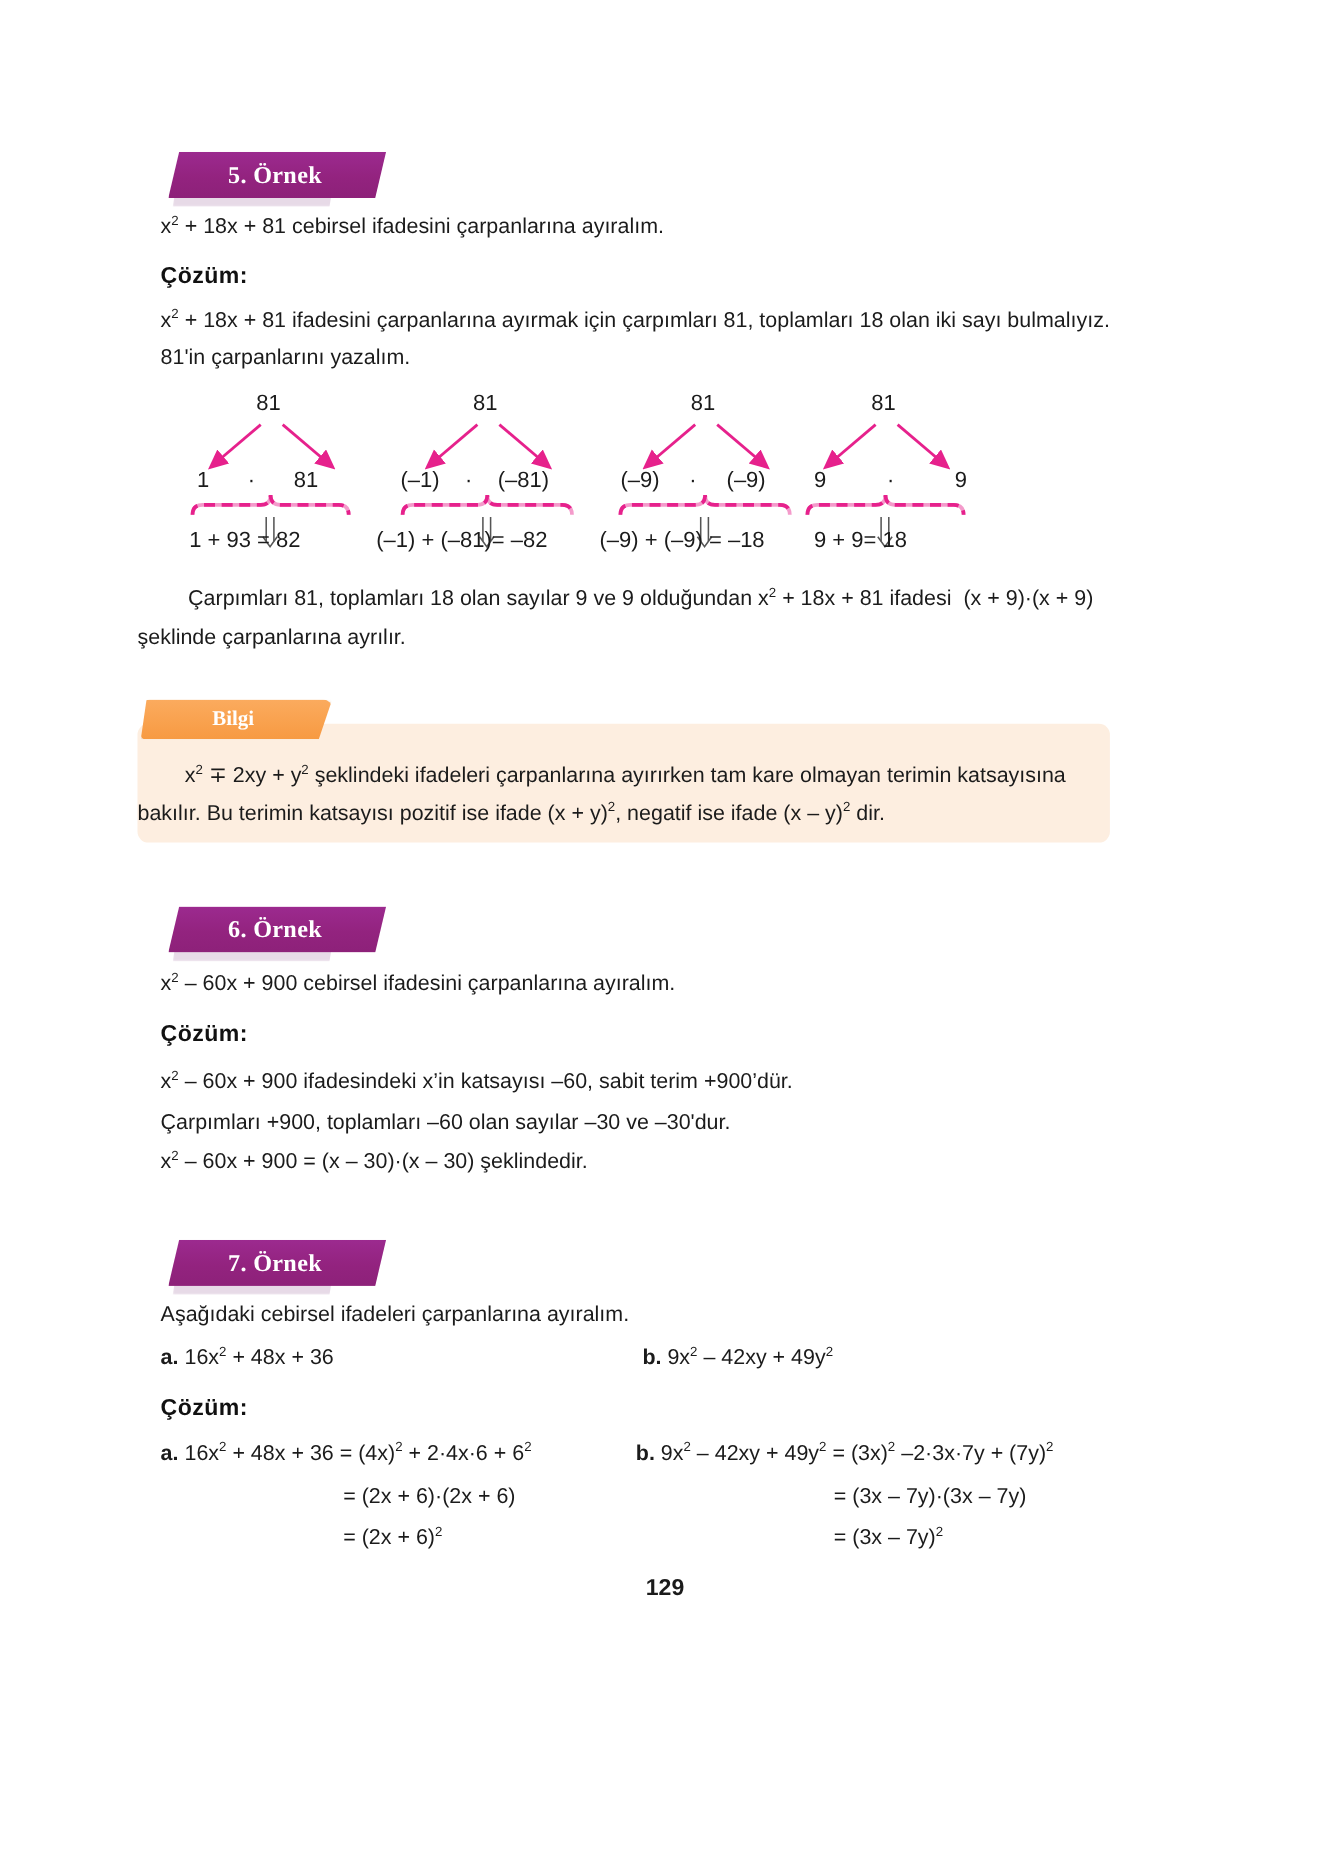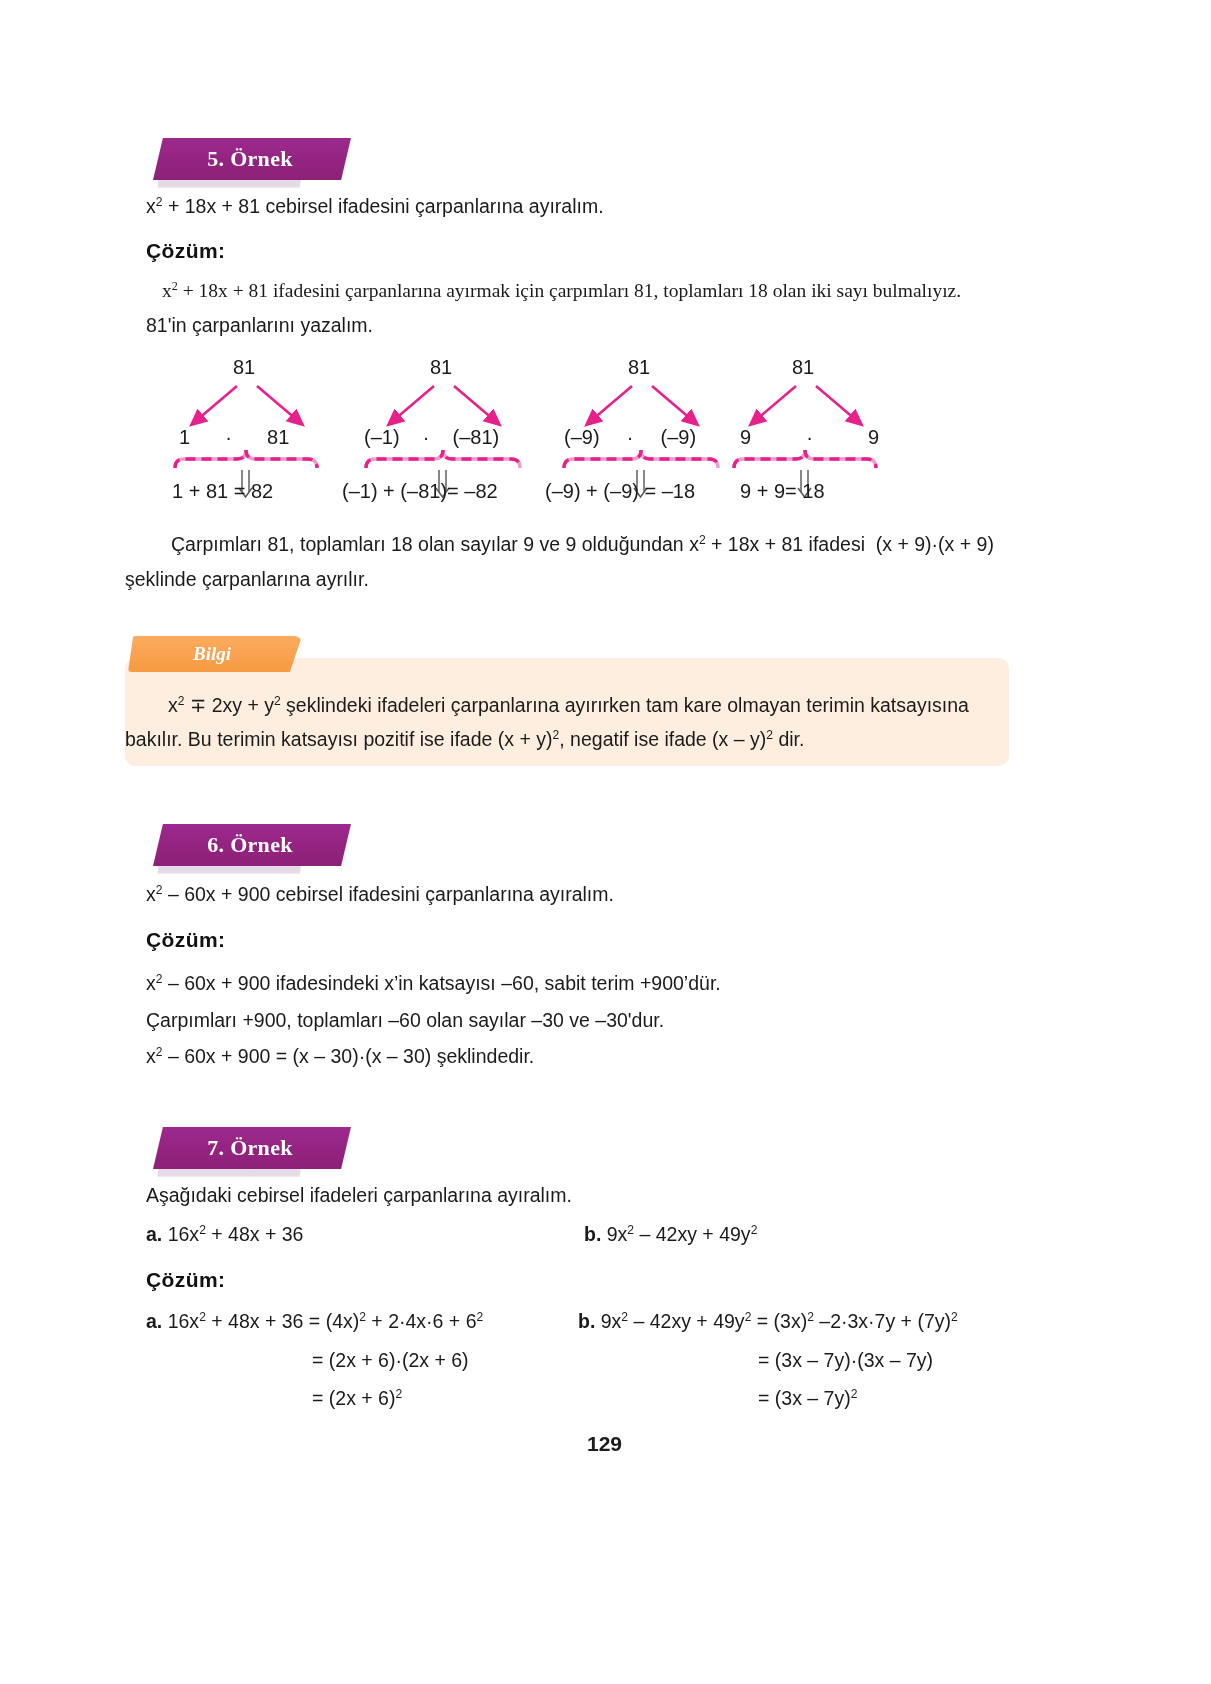--- a/index.html
+++ b/index.html
@@ -140,21 +140,21 @@
   <div class="ornek-tab" style="left:153px; top:138px; width:150px;">
     <span>5. Örnek</span>
   </div>
 
   <div class="txt" style="left:146px; top:193px;">
     x<sup>2</sup> + 18x + 81 cebirsel ifadesini çarpanlarına ayıralım.
   </div>
 
   <div class="cozum" style="left:146px; top:239px;">Çözüm:</div>
 
-  <div class="txt" style="left:162px; top:278px;font-family:Liberation Serif, serif;">
+  <div class="txt" style="left:146px; top:278px;">
     x<sup>2</sup> + 18x + 81 ifadesini çarpanlarına ayırmak için çarpımları 81, toplamları 18 olan iki sayı bulmalıyız.
   </div>
   <div class="txt" style="left:146px; top:312px;">81'in çarpanlarını yazalım.</div>
 
   <div class="tree" style="left:165px; top:358px; width:180px; height:145px;">
     <svg width="180" height="145" viewBox="0 0 180 145">
       <g stroke="#e6218c" stroke-width="2.6" fill="none">
         <line x1="72" y1="28" x2="32" y2="62" marker-end="url(#ar1)"></line>
         <line x1="92" y1="28" x2="132" y2="62" marker-end="url(#ar1)"></line>
       </g>
@@ -175,21 +175,21 @@
     </svg>
     <div class="tree-top" style="left:68px; top:-2px;">81</div>
     <div class="tree-factors" style="left:14px; top:68px;">
       <span>1</span>
       <span style="display:inline-block;width:24px;"></span>
       <span>·</span>
       <span style="display:inline-block;width:24px;"></span>
       <span>81</span>
     </div>
   </div>
-  <div class="tree-sum" style="position:absolute; left:172px; top:480px;">1 + 81 = 82</div>
+  <div class="tree-sum" style="position:absolute; left:172px; top:480px;">1 + 93 = 82</div>
 
   <div class="tree" style="left:358px; top:358px; width:190px; height:145px;">
     <svg width="190" height="145" viewBox="0 0 190 145">
       <g stroke="#e6218c" stroke-width="2.6" fill="none">
         <line x1="76" y1="28" x2="36" y2="62" marker-end="url(#ar2)"></line>
         <line x1="96" y1="28" x2="136" y2="62" marker-end="url(#ar2)"></line>
       </g>
       <defs>
         <marker id="ar2" markerWidth="7" markerHeight="7" refX="3" refY="3.2" orient="auto">
           <path d="M0,0 L7,3.2 L0,6.4 z" fill="#e6218c"></path>
@@ -273,21 +273,21 @@
     </div>
   </div>
   <div class="tree-sum" style="position:absolute; left:740px; top:480px;">9 + 9= 18</div>
 
   <div class="txt" style="left:146px; top:531px; width:868px; white-space:nowrap;">
     <span style="display:inline-block; width:25px;"></span>Çarpımları 81, toplamları 18 olan sayılar 9 ve 9 olduğundan x<sup>2</sup> + 18x + 81 ifadesi&nbsp; (x + 9)·(x + 9)
   </div>
   <div class="txt" style="left:125px; top:566px;">şeklinde çarpanlarına ayrılır.</div>
 
   <div class="bilgi-box" style="left:125px; top:658px; width:884px; height:108px;"></div>
-  <div class="bilgi-tab" style="left:128px; top:636px; width:120px;font-style:italic;">
+  <div class="bilgi-tab" style="left:128px; top:636px; width:120px;">
     <span>Bilgi</span>
   </div>
 
   <div class="bilgi-text" style="left:146px; top:688px;">
     <span style="display:inline-block;width:22px;"></span>x<sup>2</sup> ∓ 2xy + y<sup>2</sup> şeklindeki ifadeleri çarpanlarına ayırırken tam kare olmayan terimin katsayısına
   </div>
   <div class="bilgi-text" style="left:125px; top:722px;">
     bakılır. Bu terimin katsayısı pozitif ise ifade (x + y)<sup>2</sup>, negatif ise ifade (x – y)<sup>2</sup> dir.
   </div>
 

